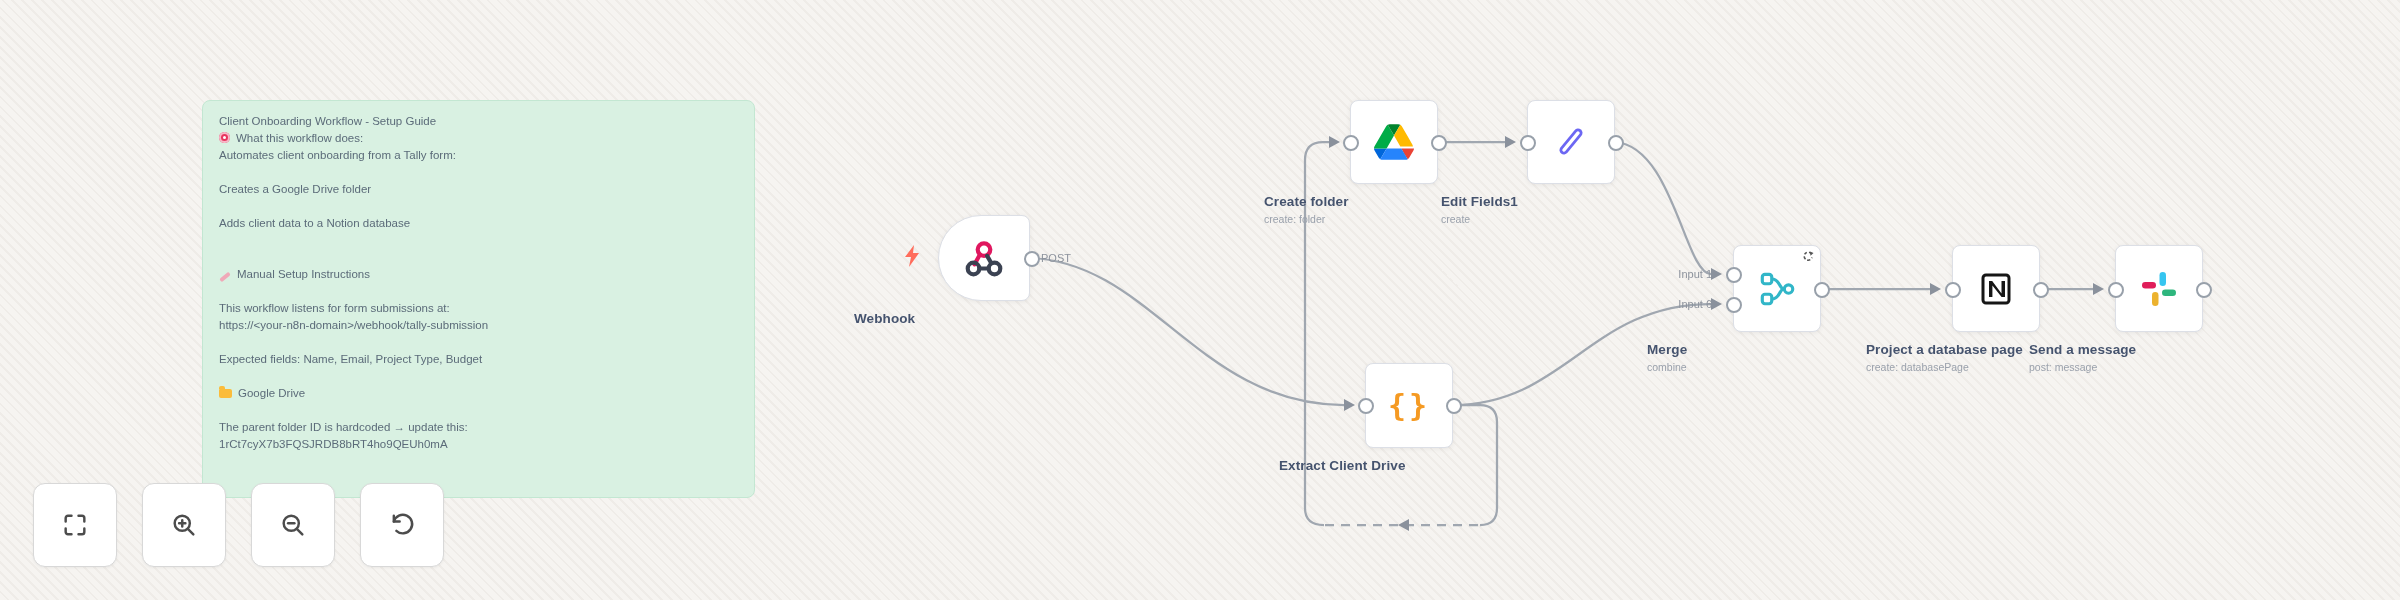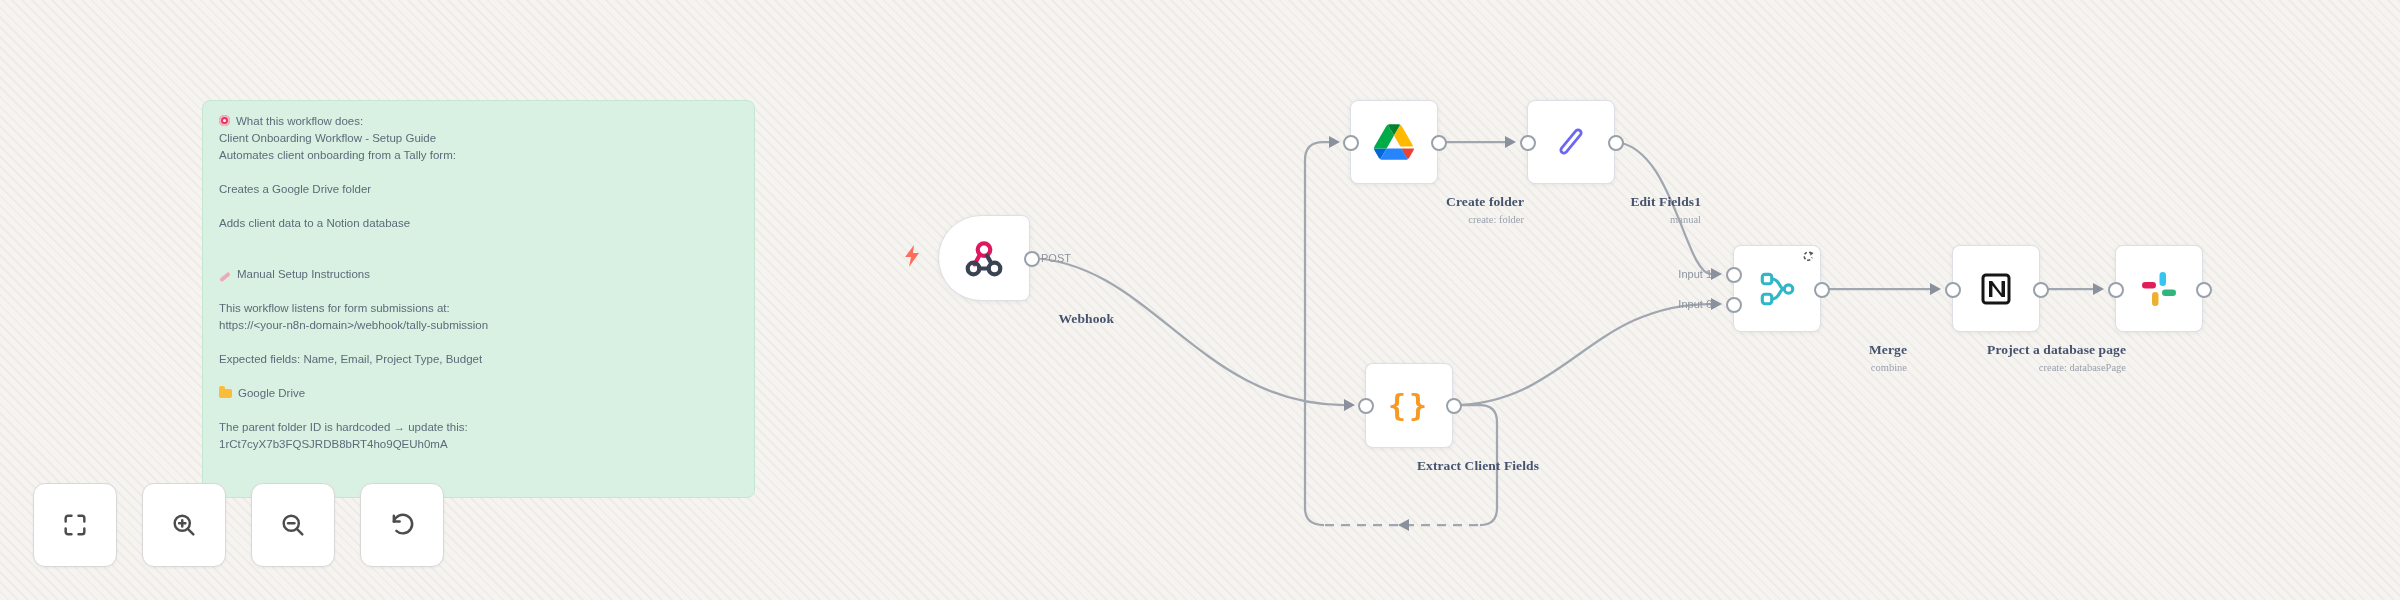--- a/index.html
+++ b/index.html
@@ -14,21 +14,21 @@
   .edges{position:absolute;left:0;top:0;z-index:1;}
   .edge{stroke:var(--edge);stroke-width:2.25;fill:none;}
   .edge-dashed{stroke-dasharray:9 7;}
   .ah{fill:var(--arrow);}
 
   .node{position:absolute;background:#fff;border:1.5px solid var(--node-border);border-radius:8px;
     box-shadow:0 1px 4px rgba(60,60,60,.08);display:flex;align-items:center;justify-content:center;z-index:2;box-sizing:border-box;}
   .node.trigger{border-radius:43px 8px 8px 43px;}
   .port{position:absolute;width:16px;height:16px;border-radius:50%;background:#fff;border:2.5px solid #98a0aa;
     box-sizing:border-box;transform:translate(-50%,-50%);z-index:3;}
-  .node-label{position:absolute;width:260px;text-align:right;z-index:2;font-family:Liberation Serif, serif;}
+  .node-label{position:absolute;width:260px;text-align:left;z-index:2;}
   .node-label .nm{font-size:13.5px;font-weight:600;color:var(--node-label);letter-spacing:.1px;}
   .node-label .sub{font-size:10.5px;color:var(--node-sub);margin-top:4px;}
   .edge-label{position:absolute;font-size:11px;color:var(--port-label);z-index:2;}
   .merge-refresh{position:absolute;right:6px;top:5px;}
 
   .braces{font-family:"DejaVu Sans Mono",monospace;font-size:30px;font-weight:bold;color:var(--braces);letter-spacing:3px;}
 
   .sticky{position:absolute;left:202px;top:100px;width:553px;height:398px;background:var(--sticky-bg);
     border:1px solid var(--sticky-border);border-radius:8px;padding:12px 16px;box-sizing:border-box;z-index:2;
     color:var(--sticky-text);font-size:11.5px;line-height:17px;}
@@ -73,22 +73,22 @@
     <polygon class="ah" points="2093,283 2104,289 2093,295"></polygon>
 
     <path class="edge" d="M1453 405 L1480 405 Q1497 405 1497 422 L1497 508 Q1497 525 1480 525"></path>
     <path class="edge edge-dashed" d="M1478 525 L1324 525"></path>
     <polygon class="ah" points="1409,519 1398,525 1409,531"></polygon>
     <path class="edge" d="M1324 525 Q1305 525 1305 508 L1305 160 Q1305 142 1323 142 L1329 142"></path>
     <polygon class="ah" points="1329,136 1340,142 1329,148"></polygon>
   </svg>
 
   <div class="sticky" id="sticky">
+      <div class="s-line">Client Onboarding Workflow - Setup Guide</div>
       <div class="s-line"><span class="s-ic ic-target"></span>What this workflow does:</div>
-      <div class="s-line">Client Onboarding Workflow - Setup Guide</div>
       <div class="s-line">Automates client onboarding from a Tally form:</div>
       <div class="s-line"></div>
       <div class="s-line">Creates a Google Drive folder</div>
       <div class="s-line"></div>
       <div class="s-line">Adds client data to a Notion database</div>
       <div class="s-line"></div>
       <div class="s-line"></div>
       <div class="s-line"><span class="s-ic ic-wrench"></span>Manual Setup Instructions</div>
       <div class="s-line"></div>
       <div class="s-line">This workflow listens for form submissions at:</div>
@@ -144,30 +144,30 @@
   <div class="node" style="left:1527px;top:100px;width:88px;height:84px;">
     <svg width="40" height="40" viewBox="0 0 40 40">
       <path d="M13 28 L27 11" stroke="#6c67f3" stroke-width="9" stroke-linecap="round" fill="none"></path>
       <path d="M13 28 L27 11" stroke="#ffffff" stroke-width="3.5" stroke-linecap="round" fill="none"></path>
     </svg>
     <div class="port" style="left:0;top:42px;"></div>
     <div class="port" style="left:88px;top:42px;"></div>
   </div>
   <div class="node-label" style="left:1441px;top:194px;">
     <div class="nm">Edit Fields1</div>
-    <div class="sub">manual</div>
+    <div class="sub">create</div>
   </div>
 
   <div class="node" style="left:1365px;top:363px;width:88px;height:85px;">
     <div class="braces">{}</div>
     <div class="port" style="left:0;top:42px;"></div>
     <div class="port" style="left:88px;top:42px;"></div>
   </div>
   <div class="node-label" style="left:1279px;top:458px;">
-    <div class="nm">Extract Client Fields</div>
+    <div class="nm">Extract Client Drive</div>
   </div>
 
   <div class="node" style="left:1733px;top:245px;width:88px;height:87px;">
     <svg width="42" height="42" viewBox="0 0 40 40">
       <g stroke="#31b6c8" stroke-width="3" fill="none">
         <rect x="6" y="6" width="9" height="9" rx="2.5"></rect>
         <rect x="6" y="25" width="9" height="9" rx="2.5"></rect>
         <circle cx="31" cy="20" r="4"></circle>
         <path d="M15 10.5 C23 10.5 22 20 26.5 20"></path>
         <path d="M15 29.5 C23 29.5 22 20 26.5 20"></path>
@@ -204,20 +204,24 @@
   <div class="node" style="left:2115px;top:245px;width:88px;height:87px;">
     <svg width="40" height="40" viewBox="0 0 40 40">
       <rect x="20.5" y="3" width="6.5" height="14" rx="3.25" fill="#36c5f0"></rect>
       <rect x="23" y="20.5" width="14" height="6.5" rx="3.25" fill="#2eb67d"></rect>
       <rect x="13" y="23" width="6.5" height="14" rx="3.25" fill="#ecb22e"></rect>
       <rect x="3" y="13" width="14" height="6.5" rx="3.25" fill="#e01e5a"></rect>
     </svg>
     <div class="port" style="left:0;top:44px;"></div>
     <div class="port" style="left:88px;top:44px;"></div>
   </div>
+  <div class="node-label" style="left:2029px;top:342px;">
+    <div class="nm">Send a message</div>
+    <div class="sub">post: message</div>
+  </div>
 
   <div class="controls">
     <button class="ctl">
       <svg width="28" height="28" viewBox="0 0 24 24">
         <path d="M4 9 V6 a2 2 0 0 1 2-2 H9"></path>
         <path d="M15 4 h3 a2 2 0 0 1 2 2 v3"></path>
         <path d="M20 15 v3 a2 2 0 0 1-2 2 h-3"></path>
         <path d="M9 20 H6 a2 2 0 0 1-2-2 v-3"></path>
       </svg>
     </button>

